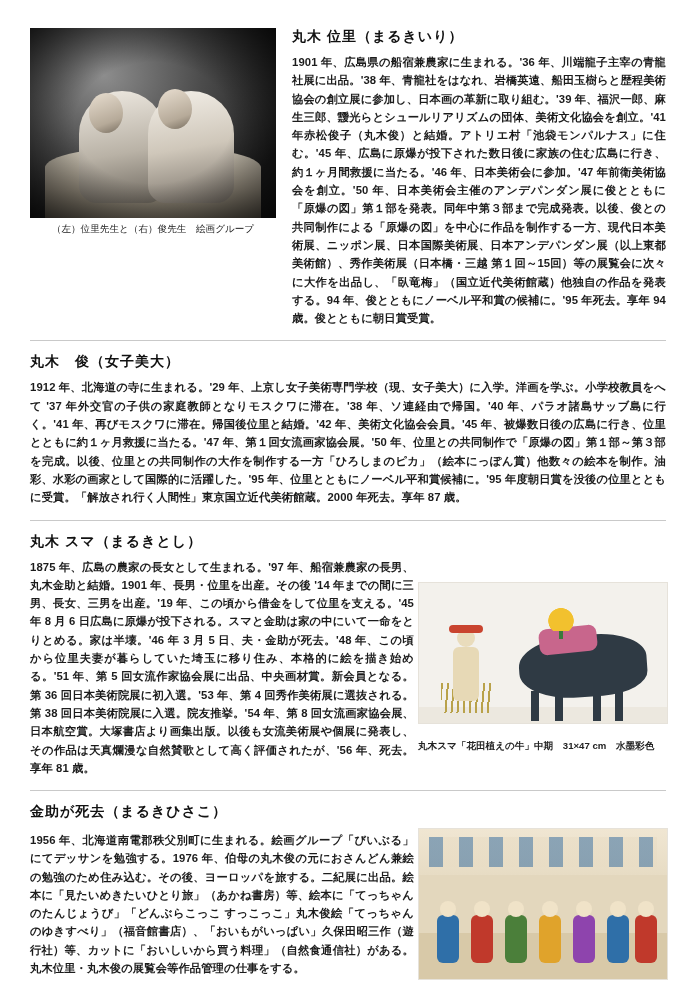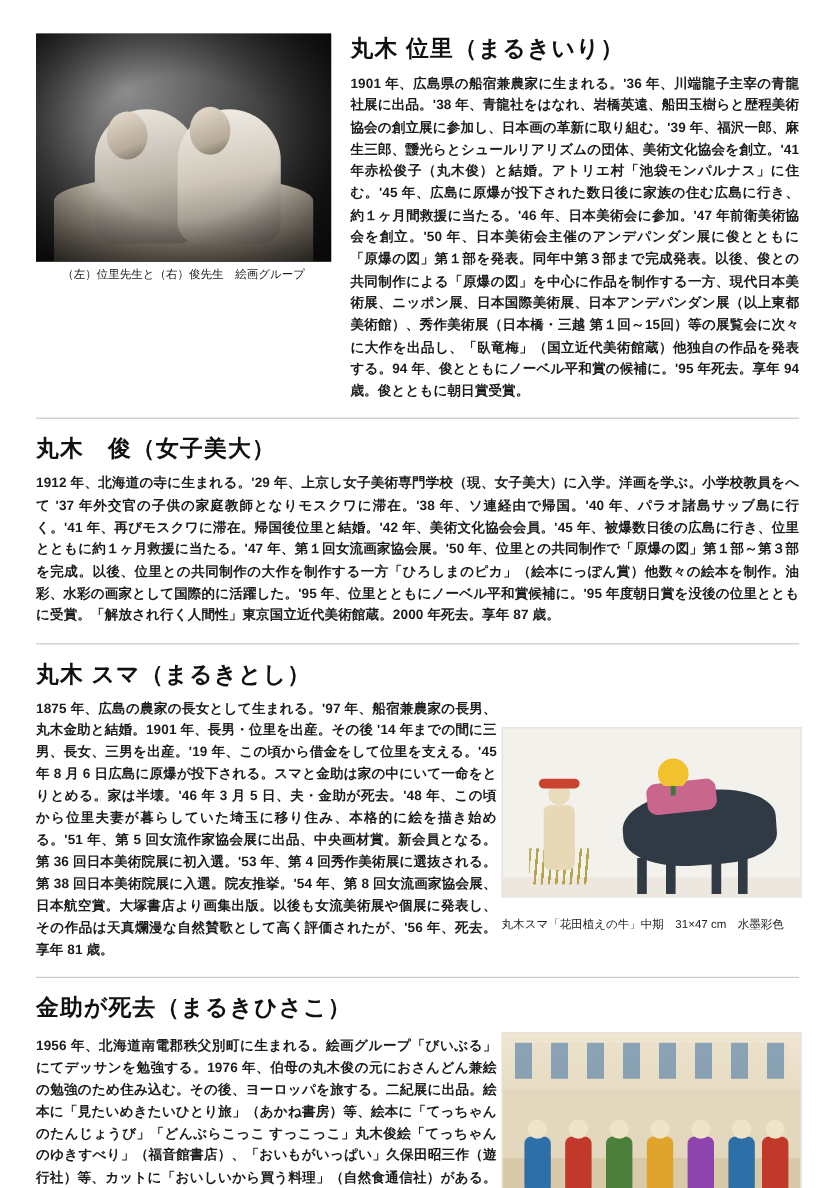--- a/index.html
+++ b/index.html
@@ -17,21 +17,21 @@
   .page {
     position: relative;
     width: 696px;
     height: 990px;
     box-sizing: border-box;
     padding: 28px 30px 10px 30px;
   }
 
   
   .name-heading {
-    font-size: 19px;
+    font-size: 14px;
     font-weight: bold;
     letter-spacing: 1px;
     margin: 0 0 7px 0;
     color: #111;
   }
   .body-text {
     font-size: 11.3px;
     line-height: 1.62;
     text-align: justify;
     color: #1c1c1c;
@@ -43,20 +43,21 @@
     font-size: 9.6px;
     color: #222;
     text-align: center;
     margin-top: 5px;
   }
   .caption-left {
     font-size: 9.6px;
     color: #222;
     text-align: left;
     margin-top: 16px;
+    font-weight: bold;
   }
 
   hr.sep {
     border: none;
     border-top: 1px solid #c9c9c9;
     margin: 13px 0 12px 0;
   }
 
   
   .sec-iri {

